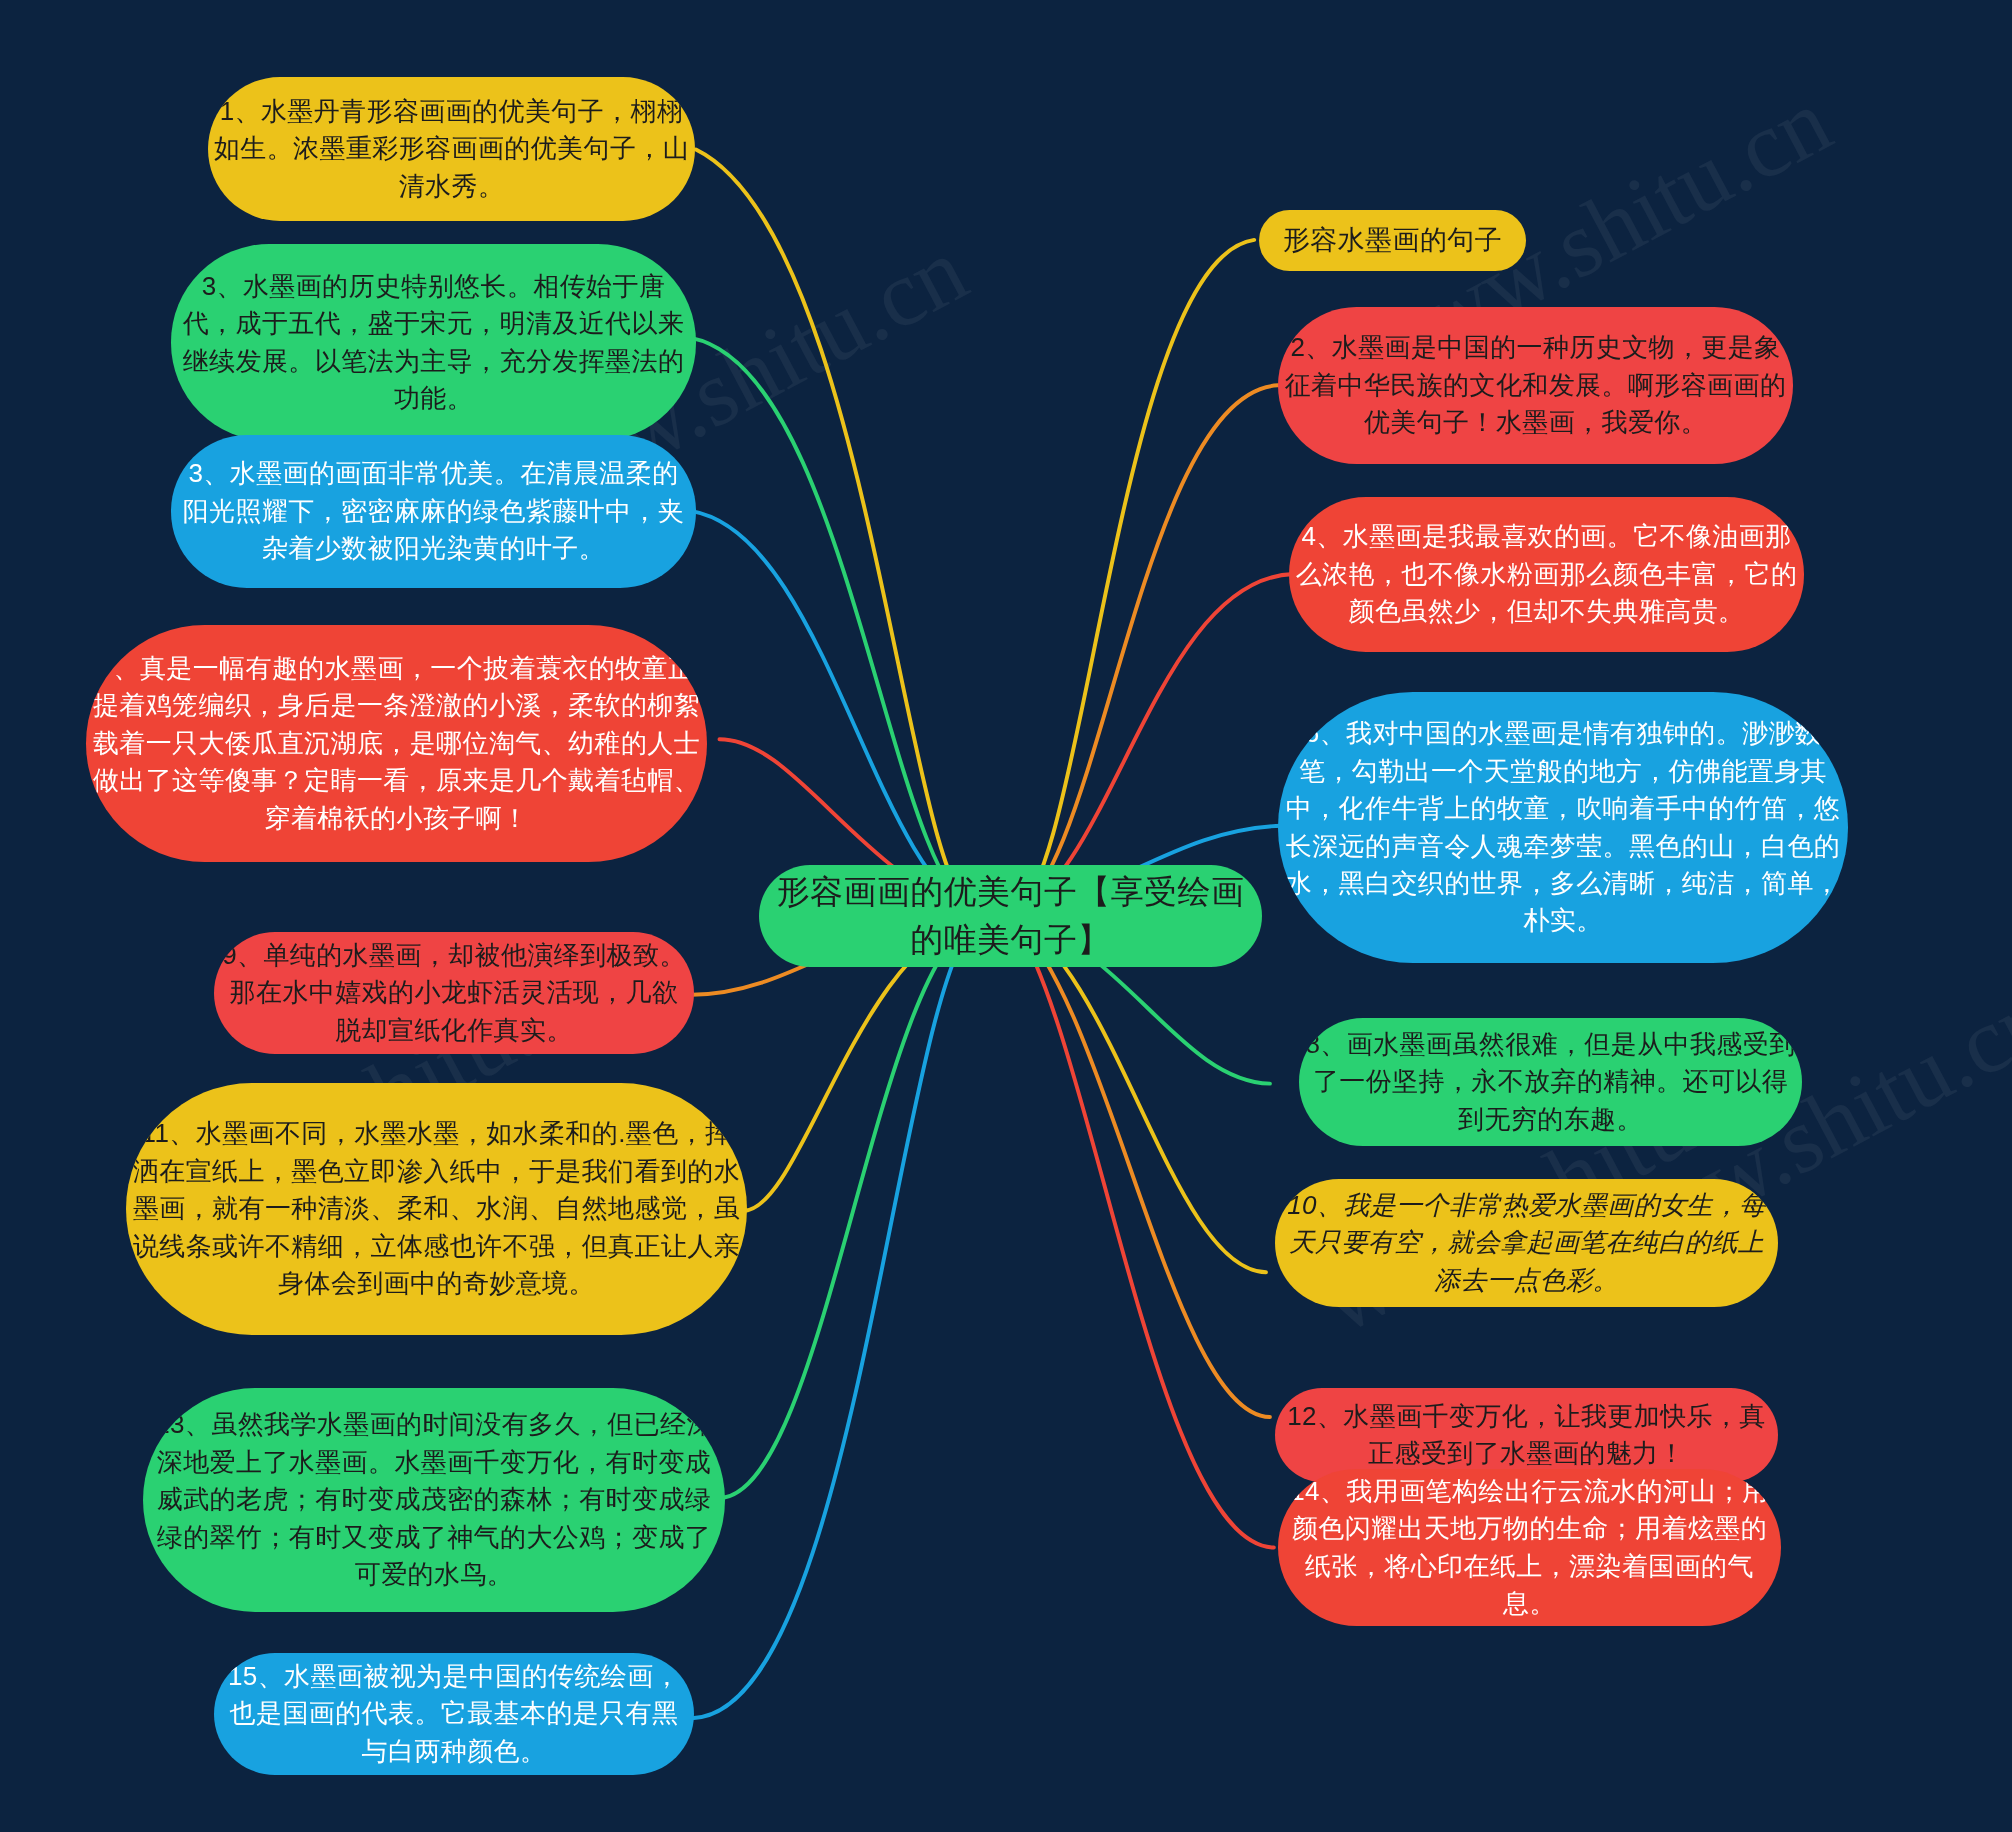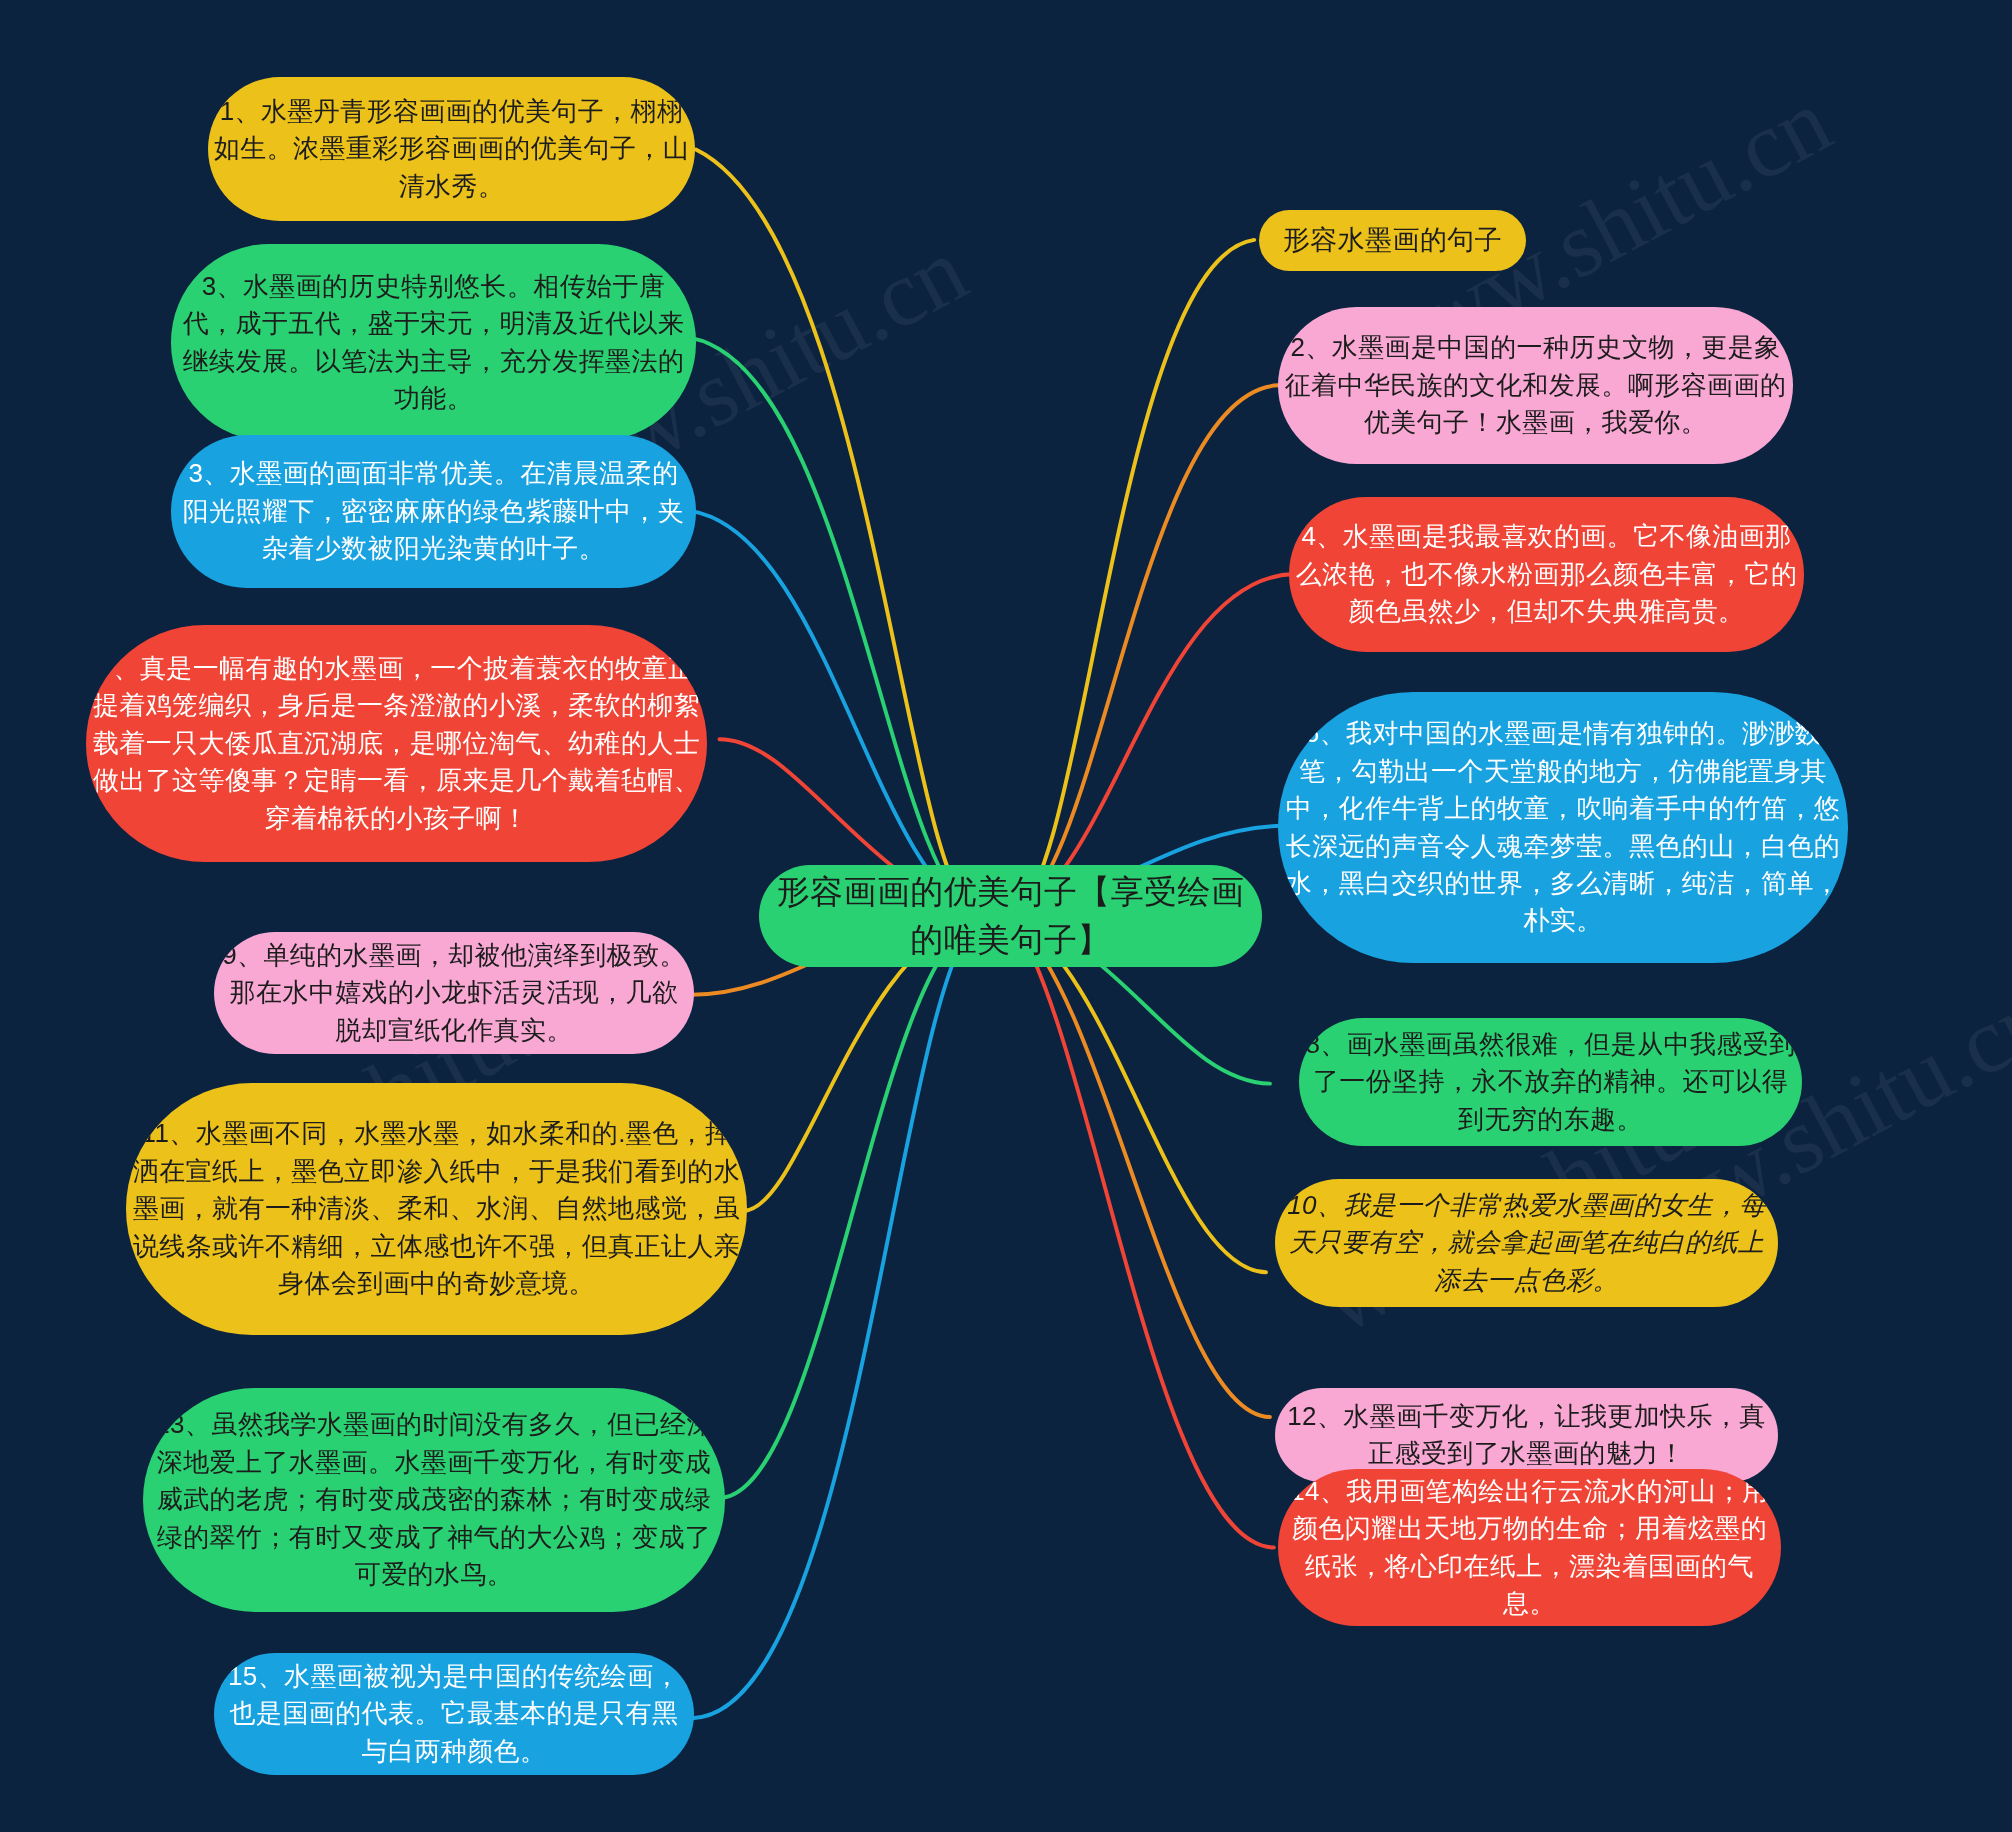--- a/index.html
+++ b/index.html
@@ -48,21 +48,21 @@
     padding: 0 4.7px;
     box-sizing: border-box;
   }
   .dark-text  { color: #1c1c1c; }
   .light-text { color: #ffffff; }
 
   .c-yellow { background: #ecc21a; text-align: center; }
   .c-green  { background: #2ad172; }
   .c-blue   { background: #18a2e0; }
   .c-red    { background: #ef4436; }
-  .c-orange { background: #f9a8d4; }
+  .c-orange { background: #ef4444; }
 
   .watermark {
     position: absolute;
     z-index: 0;
     color: rgba(255,255,255,0.055);
     font-size: 94px;
     font-family: "Liberation Serif", serif;
     white-space: nowrap;
     transform: rotate(-28deg);
     pointer-events: none;

